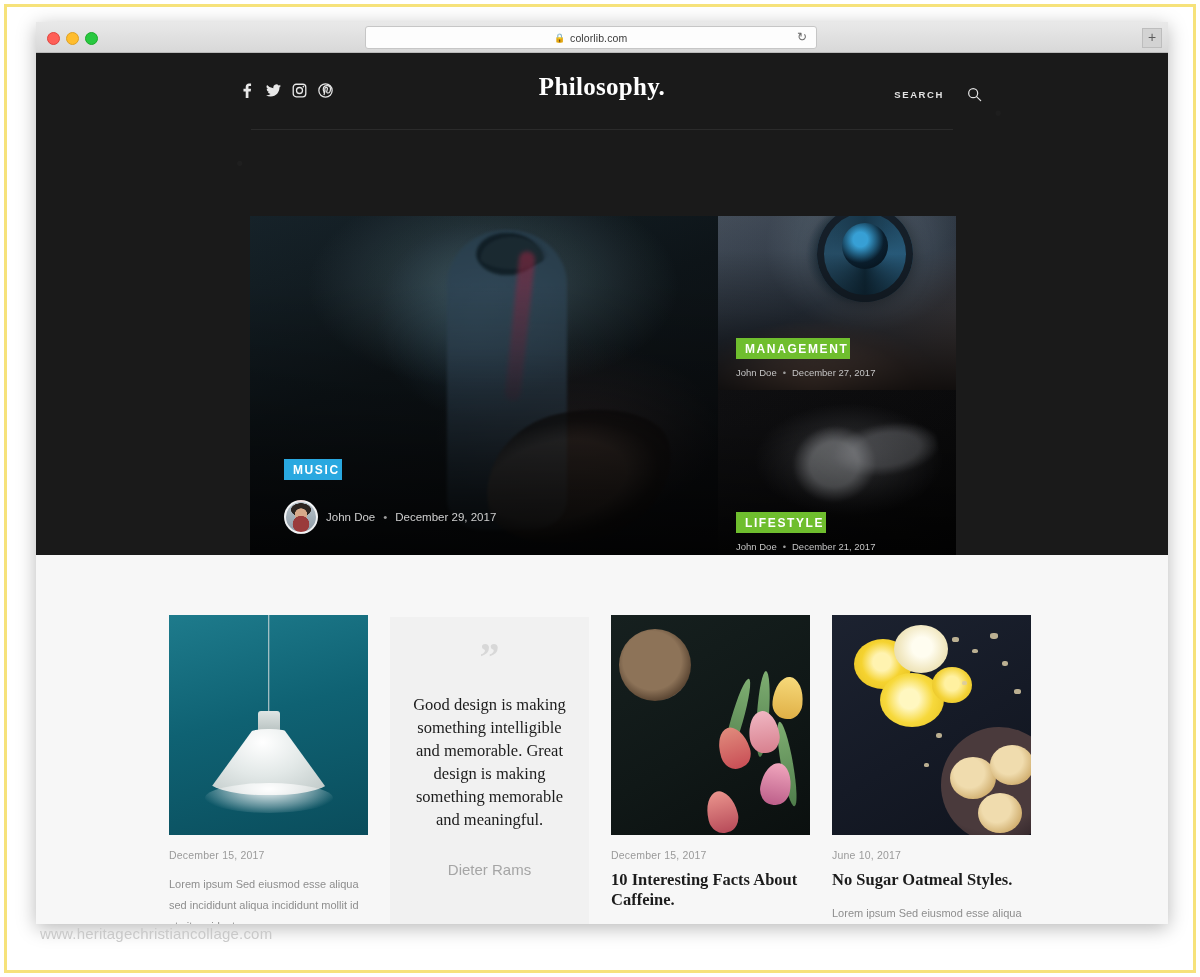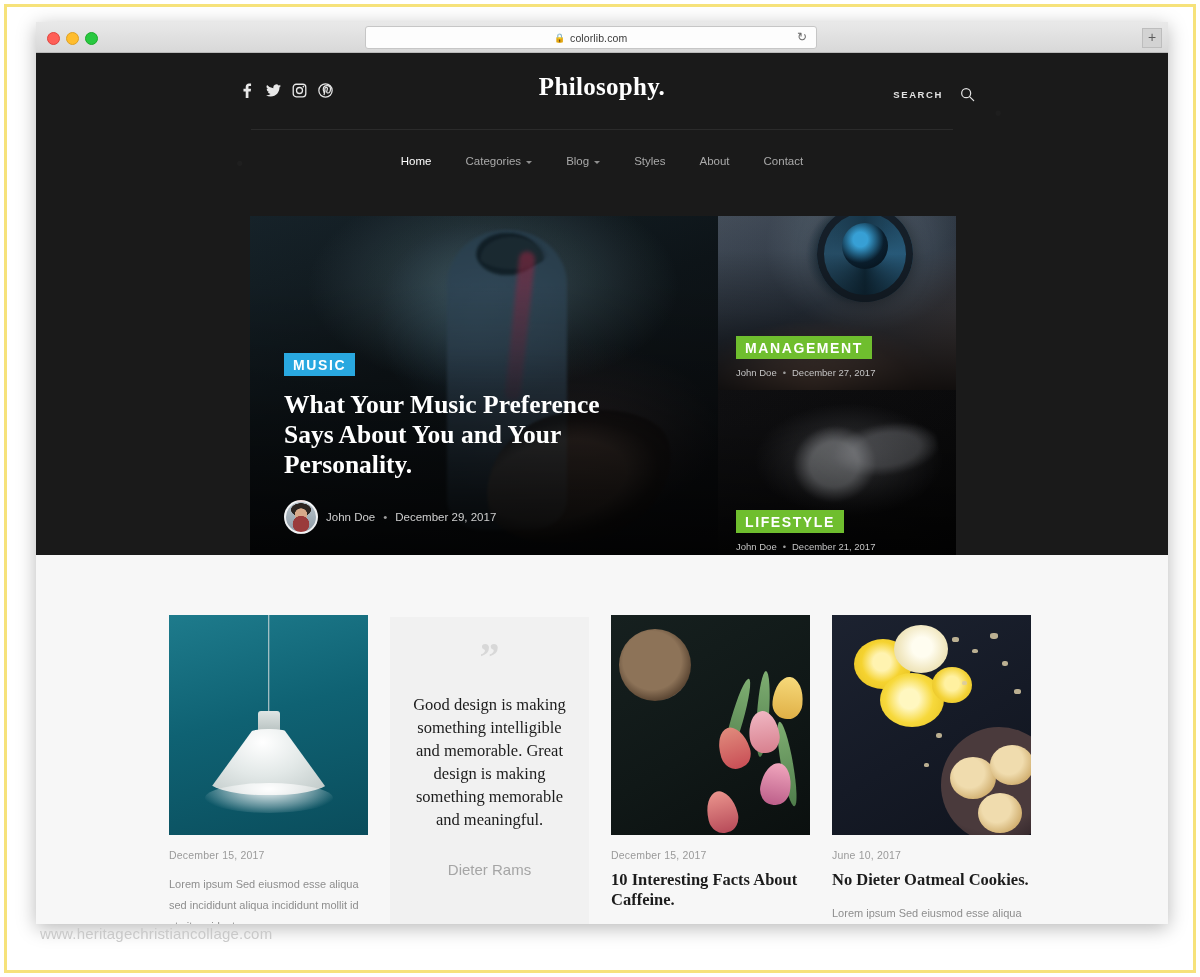--- a/index.html
+++ b/index.html
@@ -98,22 +98,22 @@
   .brand {
     position: absolute; left: 0; right: 0; top: 20px;
     text-align: center;
     font-family: "Liberation Serif", serif;
     font-weight: bold;
     font-size: 25px;
     color: #ffffff;
     letter-spacing: .3px;
   }
   .search-box {
-    position: absolute; right: 193px; top: 34px;
-    display: flex; align-items: center; gap: 17px;
+    position: absolute; right: 186px; top: 34px;
+    display: flex; align-items: center; gap: 23px;
     color: #e2e2e2;
     margin-left: 46px;
   }
   .search-label {
     font-size: 9.5px; letter-spacing: 1.6px; font-weight: bold;
   }
   .search-ico svg { display: block; }
   .nav-divider {
     position: absolute; left: 215px; right: 215px; top: 76px;
     height: 1px; background: rgba(255,255,255,0.08);
@@ -241,24 +241,24 @@
     filter: blur(1.2px);
     transform: rotate(-8deg);
   }
   .card-overlay {
     position: absolute; inset: 0;
     background: linear-gradient(to top, rgba(0,0,0,0.80) 0%, rgba(0,0,0,0.30) 45%, rgba(0,0,0,0.05) 80%);
   }
   .badge {
     display: inline-block;
     color: #ffffff;
-    font-size: 14px;
+    font-size: 12px;
     font-weight: bold;
     letter-spacing: 1.6px;
-    padding: 4px 9px 3px 9px;
+    padding: 4px 2px 3px 9px;
     text-transform: uppercase;
   }
   .badge-blue { background: #29a8e0; }
   .badge-green { background: #6fbe2e; }
   .hero-main-content {
     position: absolute; left: 34px; bottom: 30px; right: 40px;
   }
   .hero-main-title {
     font-family: "Liberation Serif", serif;
     font-weight: bold;
@@ -511,56 +511,33 @@
               <svg viewBox="0 0 18 18" width="15" height="15" fill="none" stroke="currentColor" stroke-width="1.5">
                   <circle cx="7.4" cy="7.4" r="5.4"></circle>
                   <line x1="11.5" y1="11.5" x2="16.4" y2="16.4" stroke-linecap="round"></line>
                 </svg>
             </span>
           </div>
         </div>
 
         <div class="nav-divider"></div>
 
-        <div class="navbar">
-          <div class="nav-item active">
-            <span>Home</span>
-          </div>
-          <div class="nav-item">
-            <span>Categories</span>
-            <span class="caret"></span>
-          </div>
-          <div class="nav-item">
-            <span>Blog</span>
-            <span class="caret"></span>
-          </div>
-          <div class="nav-item">
-            <span>Styles</span>
-          </div>
-          <div class="nav-item">
-            <span>About</span>
-          </div>
-          <div class="nav-item">
-            <span>Contact</span>
-          </div>
-        </div>
 
         <div class="hero">
 
           <div class="hero-main">
             <div class="card-img img-guitar">
               <div class="guitar-figure"></div>
               <div class="guitar-hat"></div>
               <div class="guitar-scarf"></div>
               <div class="guitar-body"></div>
             </div>
             <div class="card-overlay"></div>
             <div class="hero-main-content">
               <span class="badge badge-blue">MUSIC</span>
-              <h1 class="hero-main-title">What Your Music Preference Says About You and Your Personality.</h1>
               <div class="meta">
                 <span class="avatar"></span>
                 <span>John Doe</span>
                 <span class="meta-sep">•</span>
                 <span>December 29, 2017</span>
               </div>
             </div>
           </div>
 
           <div class="hero-side">
@@ -661,21 +638,21 @@
               <div class="crumb" style="left:140px;top:34px;width:6px;height:4px;"></div>
               <div class="crumb" style="left:158px;top:18px;width:8px;height:6px;"></div>
               <div class="crumb" style="left:170px;top:46px;width:6px;height:5px;"></div>
               <div class="crumb" style="left:130px;top:66px;width:5px;height:4px;"></div>
               <div class="crumb" style="left:182px;top:74px;width:7px;height:5px;"></div>
               <div class="crumb" style="left:104px;top:118px;width:6px;height:5px;"></div>
               <div class="crumb" style="left:92px;top:148px;width:5px;height:4px;"></div>
             </div>
             <div class="post-body">
               <div class="post-date">June 10, 2017</div>
-              <h3 class="post-title">No Dieter Oatmeal Cookies.</h3>
+              <h3 class="post-title">No Sugar Oatmeal Styles.</h3>
               <p class="post-excerpt">Lorem ipsum Sed eiusmod esse aliqua sed incididunt aliqua incididunt mollit id et sit proident</p>
             </div>
           </div>
 
         </div>
       </div>
 
     </div>
   </div>
 

